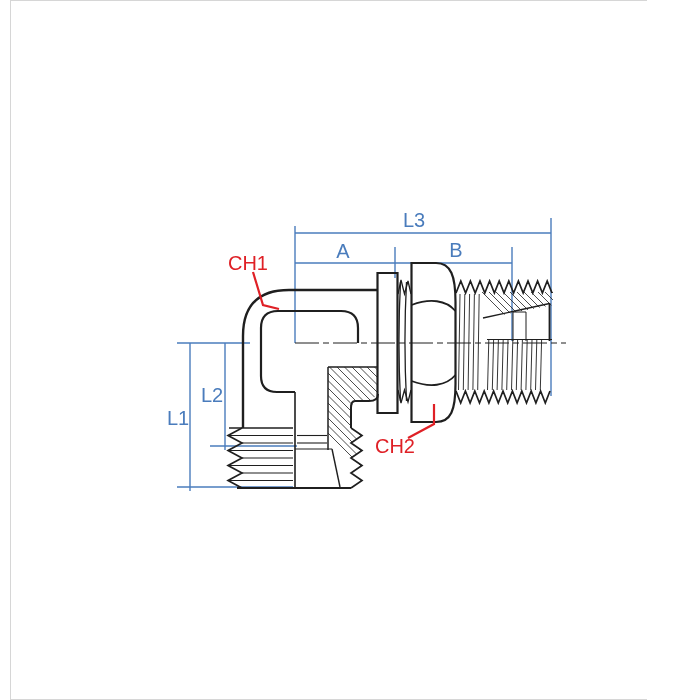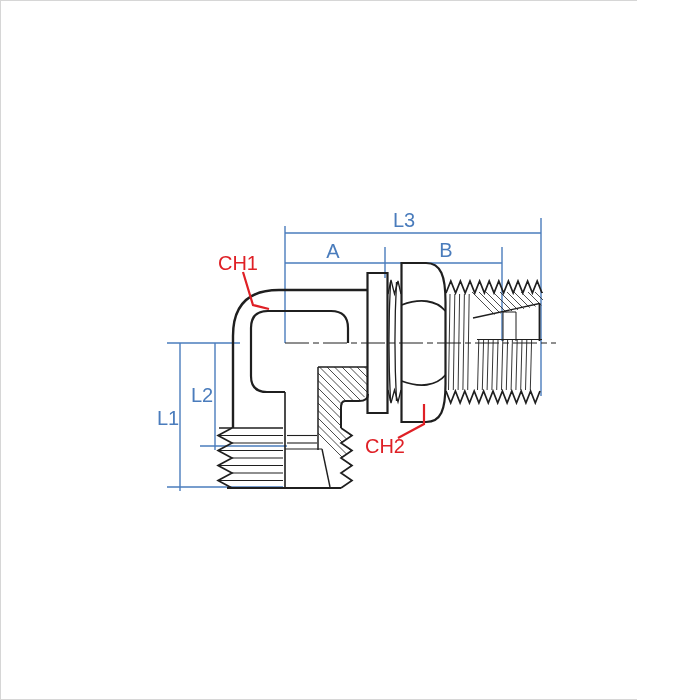--- a/index.html
+++ b/index.html
@@ -1,16 +1,16 @@
 <!DOCTYPE html>
 <html><head>
 <meta charset="utf-8">
 <style>
   html,body{margin:0;padding:0;background:#fff;}
-  .stage{position:relative;width:637px;height:700px;background:#fff;overflow:hidden;}
+  .stage{position:relative;width:637px;height:700px;background:#fff;overflow:hidden;padding-left:10px;}
   svg{display:block;}
   text{font-family:"Liberation Sans", sans-serif;}
   .dim-text{font-size:20px;}
   .callout-text{font-size:20px;}
 </style>
 </head>
 <body>
 
 <div class="stage">
 <svg id="drawing-svg" width="700" height="700" viewBox="0 0 700 700">

